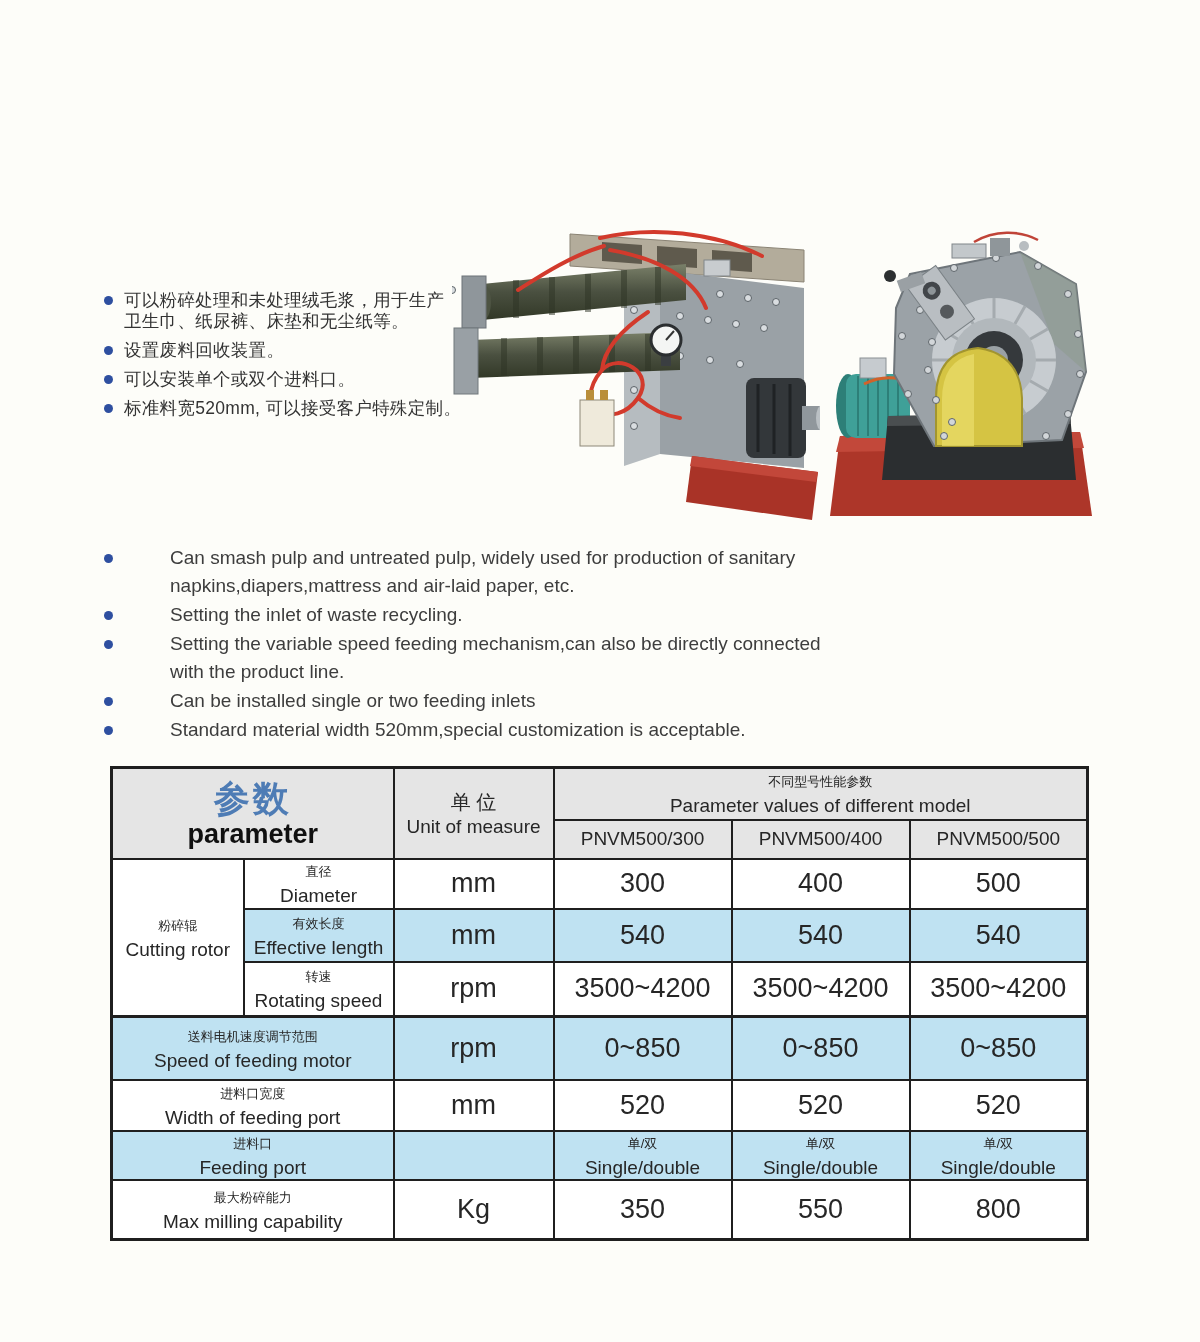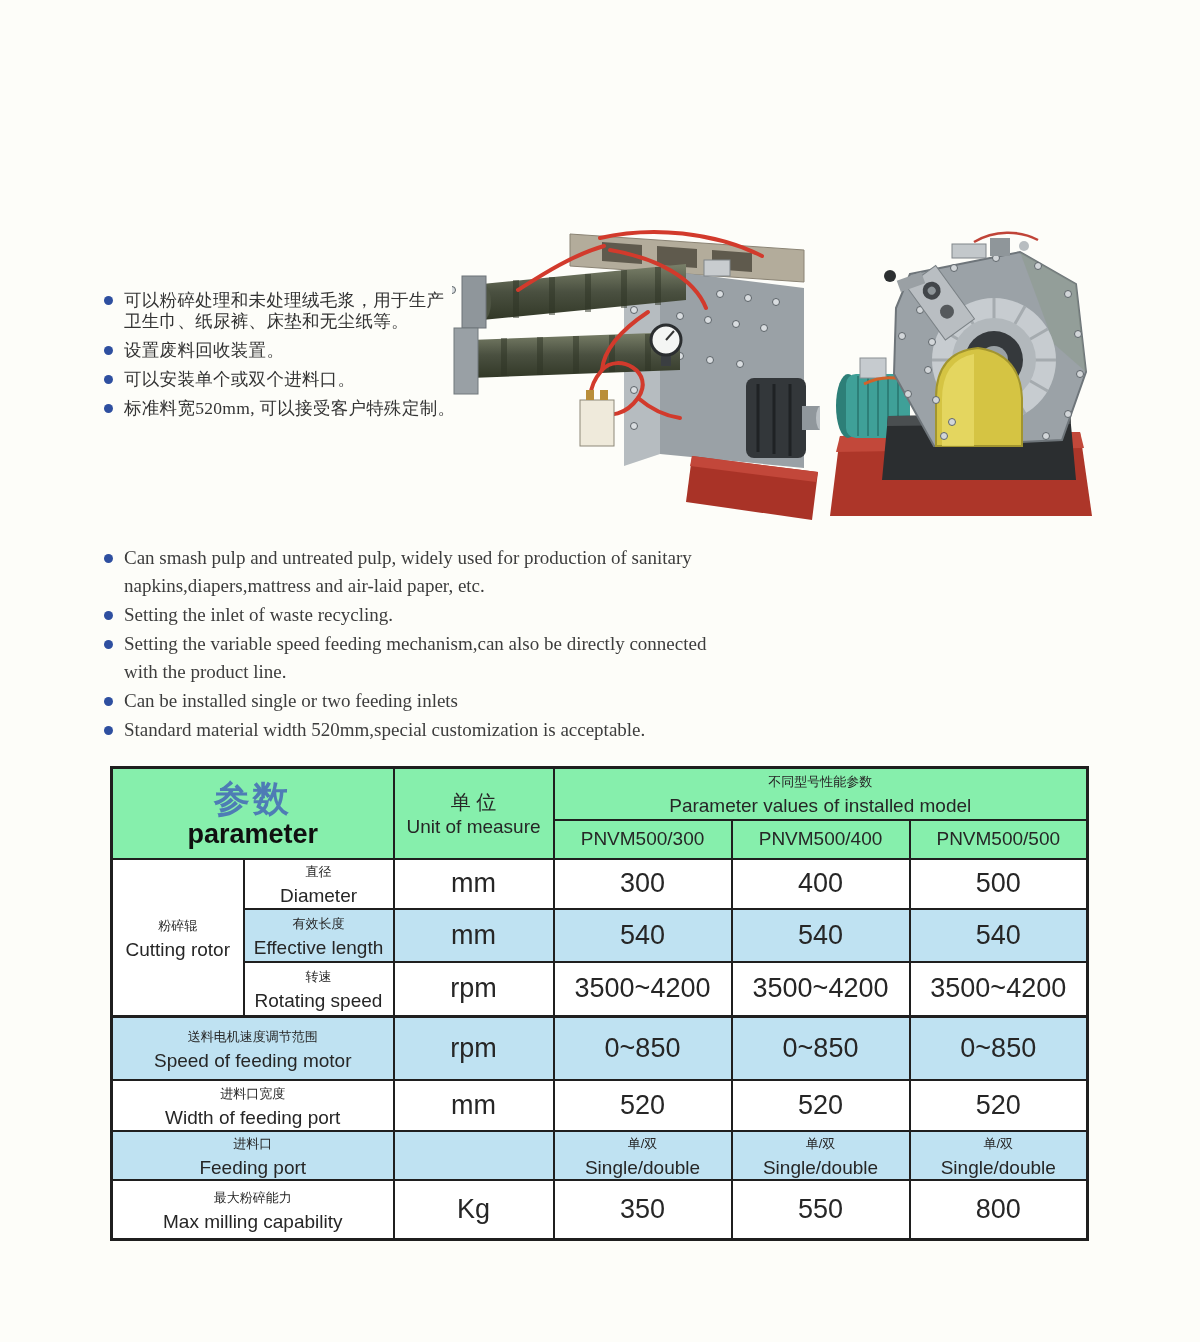--- a/index.html
+++ b/index.html
@@ -5,44 +5,44 @@
   html,body{margin:0;padding:0;}
   .page{
     position:relative; width:1200px; height:1342px;
     background:#fdfdf9; overflow:hidden;
     font-family:"Liberation Sans","DejaVu Sans",sans-serif;
   }
   
   .photo1{position:absolute; left:452px; top:218px; width:368px; height:312px;}
   .photo2{position:absolute; left:824px; top:224px; width:274px; height:302px;}
   
-  .feat{position:absolute; list-style:none; margin:0; padding:0;font-family:Liberation Serif, serif;}
+  .feat{position:absolute; list-style:none; margin:0; padding:0;}
   .feat li{display:flex; align-items:flex-start;}
   .feat .dot{flex:none; border-radius:50%; background:#2e4fa0;}
   .feat .lines span{display:block; white-space:nowrap;}
   .zh-list{left:104px; top:290px; width:360px;}
   .zh-list li{margin-bottom:8px;}
   .zh-list .dot{width:9px; height:9px; margin:6px 11px 0 0;}
   .zh-list .lines span{font-size:17.5px; line-height:21px; color:#333333; letter-spacing:.3px;}
   .en-list{left:104px; top:544px; width:740px;}
-  .en-list li{margin-bottom:1px;}
+  .en-list li{margin-bottom:1px;gap:46px;}
   .en-list .dot{width:9px; height:9px; margin:10px 11px 0 0;}
   .en-list .lines span{font-size:19px; line-height:28px; color:#3d3d3d;}
   
   table.spec{
     position:absolute; left:110px; top:766px;
     border-collapse:collapse; table-layout:fixed;
     border:3px solid #1f1f1f; background:#ffffff;
   }
   table.spec td{
     border:2px solid #1f1f1f; text-align:center; vertical-align:middle;
     padding:0 4px; color:#262626; overflow:hidden;
   }
   tr.blue td{background:#bfe2f2;}
-  td.bluecell{background:#86efac;}
+  td.bluecell{background:#e5e5e5;}
   tr.sect td{border-top-width:3px;}
   .r-h1{height:52px}.r-h2{height:39px}
   .r1{height:50px}.r2{height:53px}.r3{height:55px}
   .r4{height:63px}.r5{height:51px}.r6{height:43px}.r7{height:60px}
   .t-zh{display:block; font-size:13px; line-height:24px;}
   .t-en{display:block; font-size:19px; line-height:23px;}
   .param-zh{display:block; font-size:36px; line-height:42px; font-weight:bold; color:#4e7cb5; letter-spacing:3px;}
   .param-en{display:block; font-size:27px; line-height:29px; font-weight:bold; color:#101010;}
   .unit-zh{display:block; font-size:20px; line-height:26px;}
   .model{font-size:19px;}
@@ -330,21 +330,21 @@
         <td rowspan="2" colspan="2" class="bluecell">
           <span class="param-zh">参数</span>
           <span class="param-en">parameter</span>
         </td>
         <td rowspan="2" class="bluecell">
           <span class="unit-zh">单 位</span>
           <span class="t-en">Unit of measure</span>
         </td>
         <td colspan="3" class="bluecell">
           <span class="t-zh">不同型号性能参数</span>
-          <span class="t-en">Parameter values of installed model</span>
+          <span class="t-en">Parameter values of different model</span>
         </td>
       </tr>
       <tr class="r-h2">
         <td class="bluecell model">PNVM500/300</td>
         <td class="bluecell model">PNVM500/400</td>
         <td class="bluecell model">PNVM500/500</td>
       </tr>
 
       <tr class="r1">
         <td rowspan="3">

